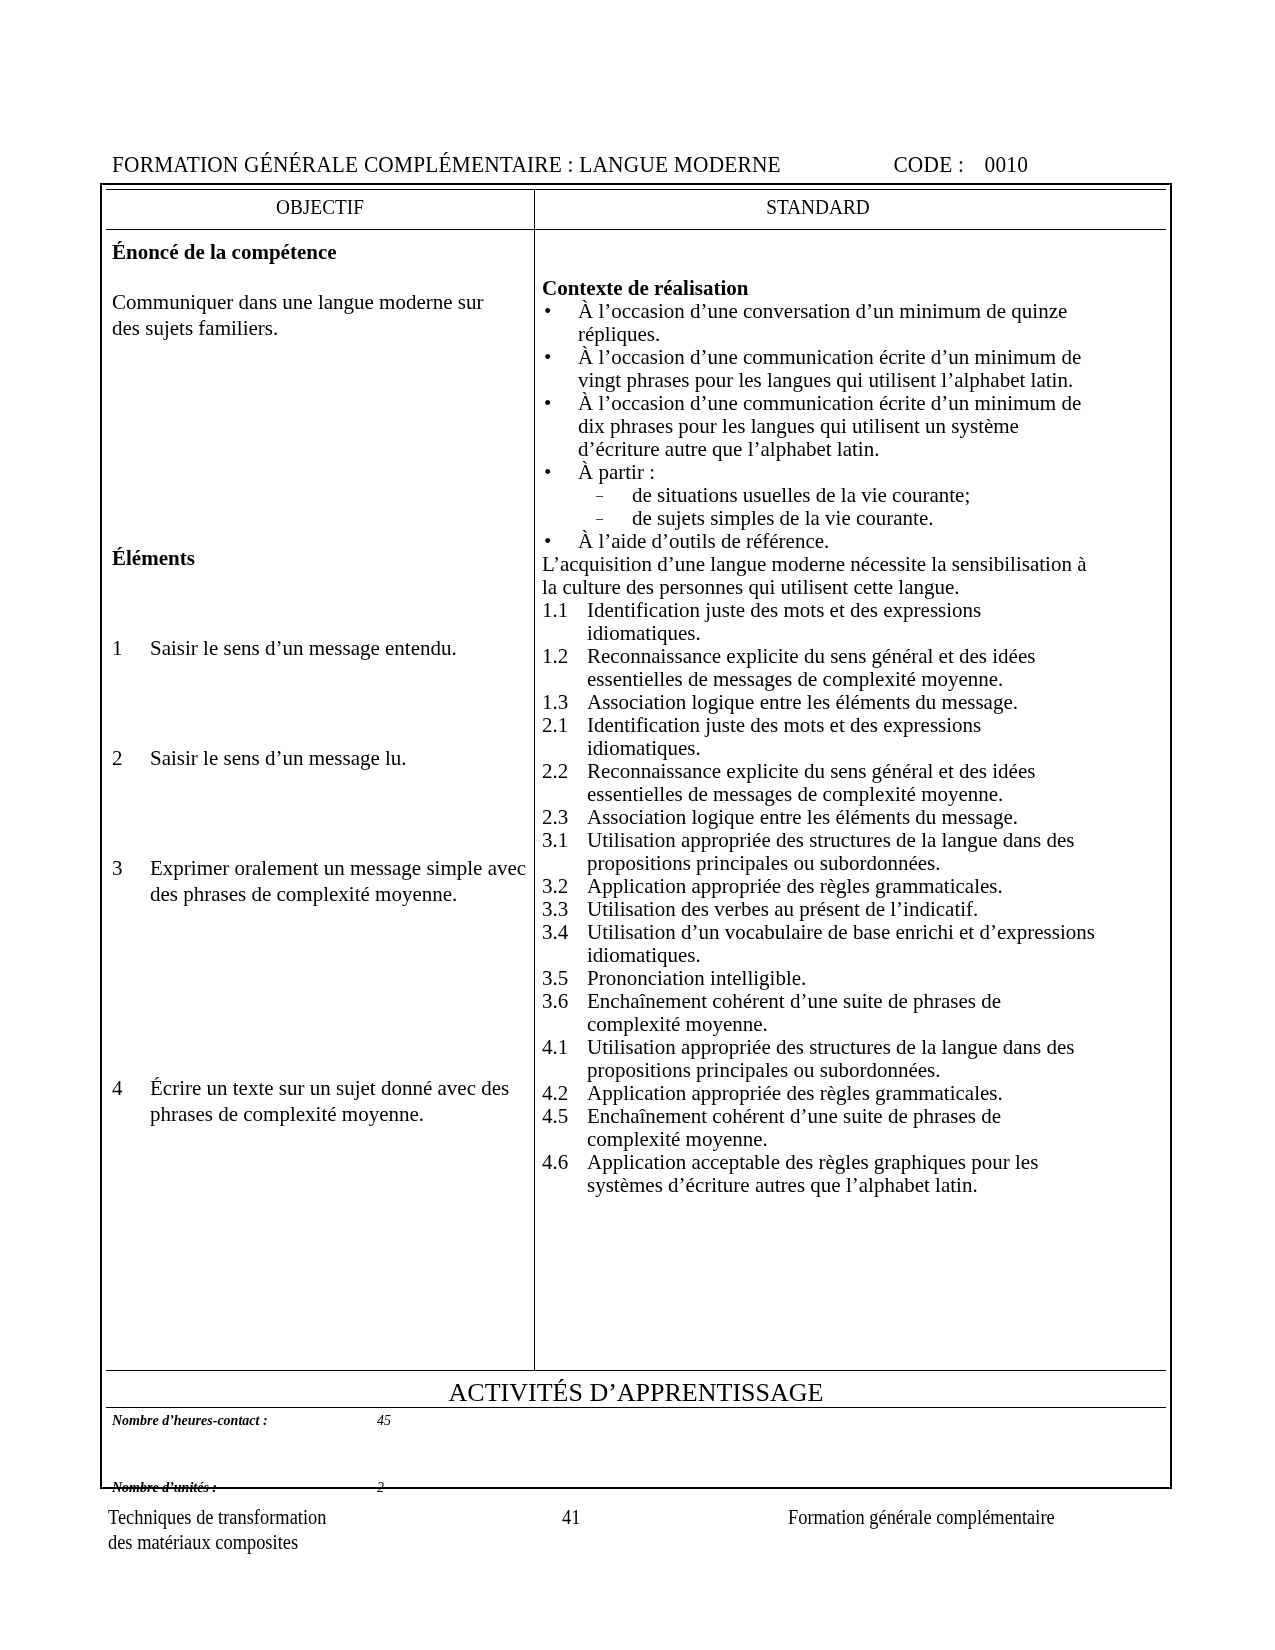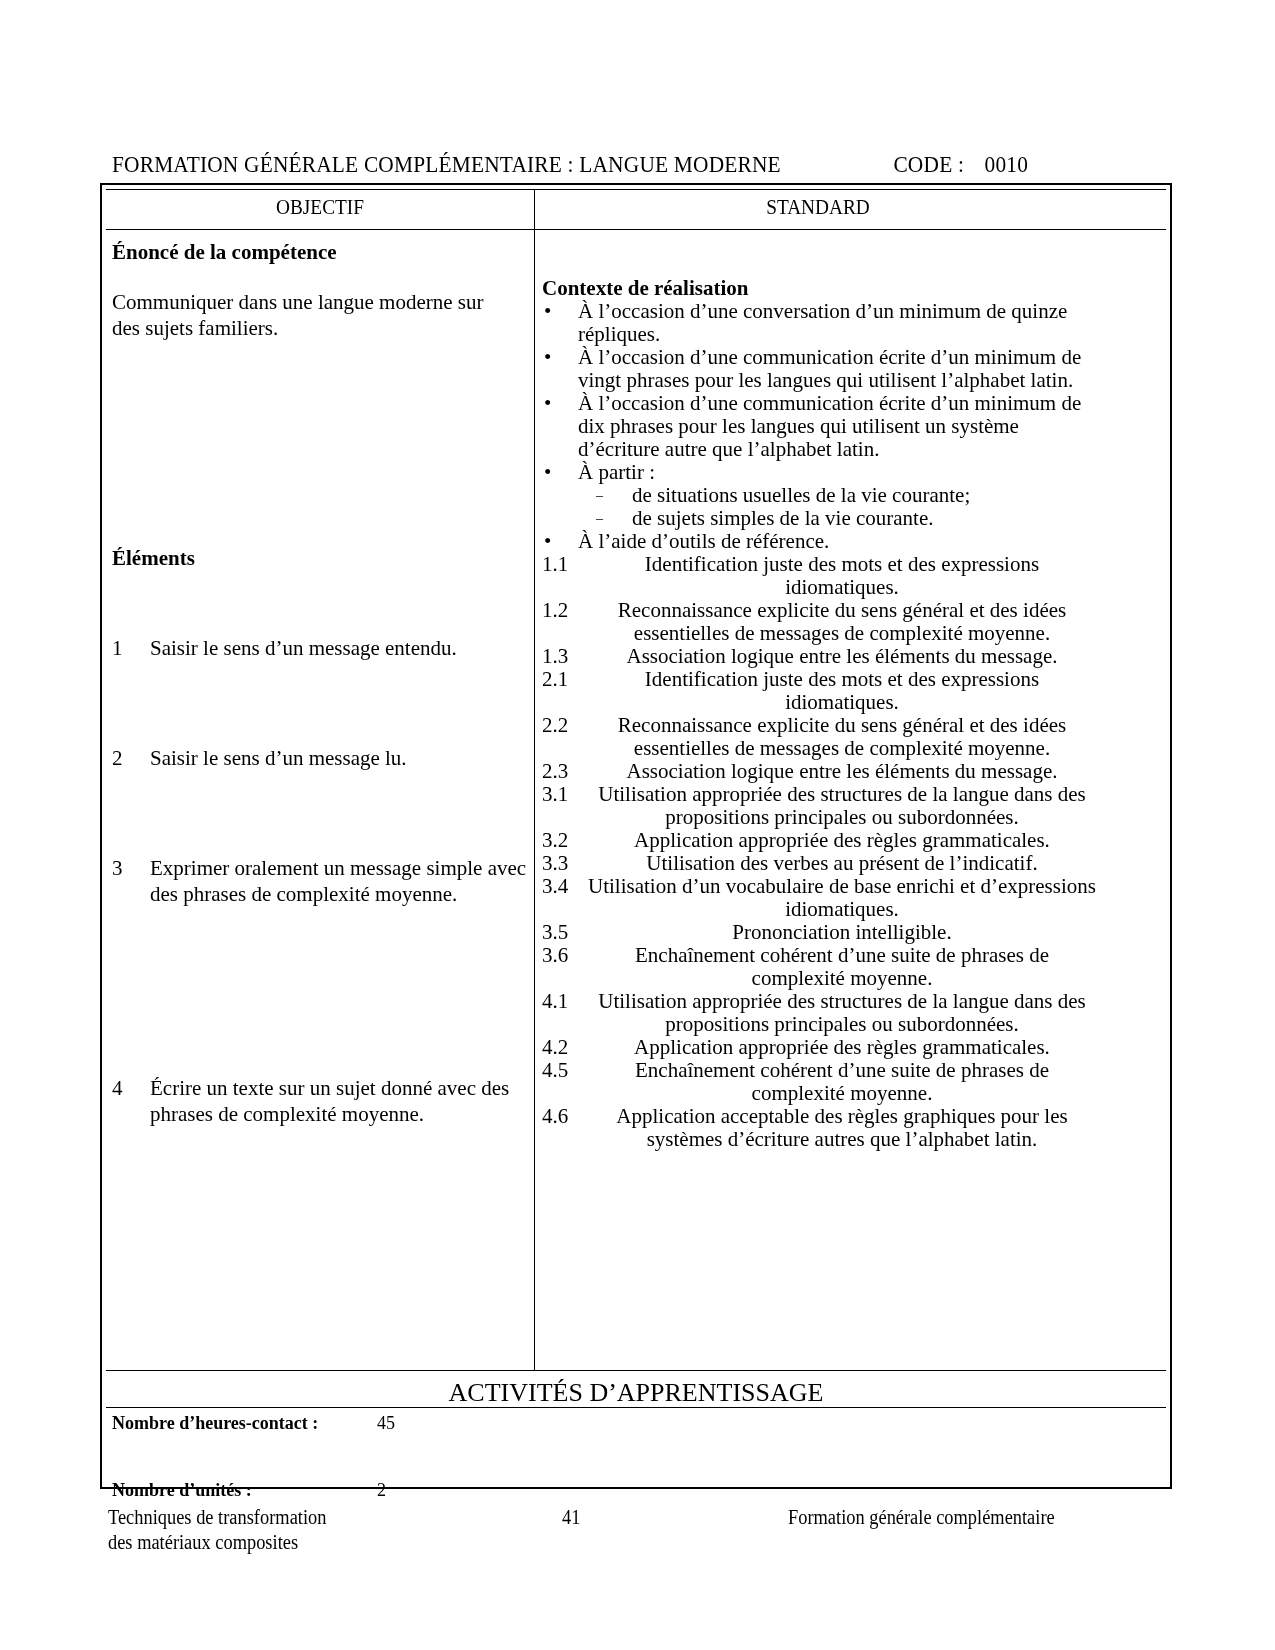--- a/index.html
+++ b/index.html
@@ -33,26 +33,26 @@
   .elem .txt { flex: 1; }
 
   .right-col { position: absolute; left: 440px; top: 48px; width: 555px; font-size: 21px; line-height: 23px; margin-top: 44px; }
   .right-col .bold { font-weight: bold; }
   .bul { display: flex; }
   .bul .dot { width: 34px; flex: none; padding-left: 2px; }
   .sub { display: flex; padding-left: 54px; }
   .sub .dash { width: 36px; flex: none; font-size: 14px; }
   .crit { display: flex; }
   .crit .cn { width: 45px; flex: none; }
-  .crit .ct { flex: 1; text-align: center; }
+  .crit .ct { flex: 1; }
 
   .act-top { position: absolute; left: 4px; right: 4px; top: 1185px; border-top: 1.5px solid #000; }
   .act-title { position: absolute; left: 4px; right: 4px; top: 1193px; text-align: center; font-size: 26px; }
   .act-bottom { position: absolute; left: 4px; right: 4px; top: 1222px; border-top: 1.5px solid #000; }
-  .info { position: absolute; left: 10px; font-size: 18px; display: flex; }
+  .info { position: absolute; left: 10px; font-size: 14px; display: flex; font-style: italic; }
   .info .lbl { width: 265px; font-weight: bold; }
   .footer { position: absolute; top: 1505px; font-size: 20px; line-height: 25px; transform: scaleX(0.92); transform-origin: left top; }
 </style>
 </head>
 <body>
 
 <div class="page-title">
   <span>FORMATION GÉNÉRALE COMPLÉMENTAIRE : LANGUE MODERNE</span>
   <span class="code">
     <span>CODE :</span>
@@ -113,20 +113,21 @@
       </div>
     <div class="sub">
         <span class="dash">–</span>
         <span>de sujets simples de la vie courante.</span>
       </div>
     <div class="bul">
         <span class="dot">•</span>
         <span>À l’aide d’outils de référence.</span>
       </div>
 
+    <div>L’acquisition d’une langue moderne nécessite la sensibilisation à la culture des personnes qui utilisent cette langue.</div>
 
     <div class="crit">
         <span class="cn">1.1</span>
         <span class="ct">Identification juste des mots et des expressions idiomatiques.</span>
       </div>
     <div class="crit">
         <span class="cn">1.2</span>
         <span class="ct">Reconnaissance explicite du sens général et des idées essentielles de messages de complexité moyenne.</span>
       </div>
     <div class="crit">

